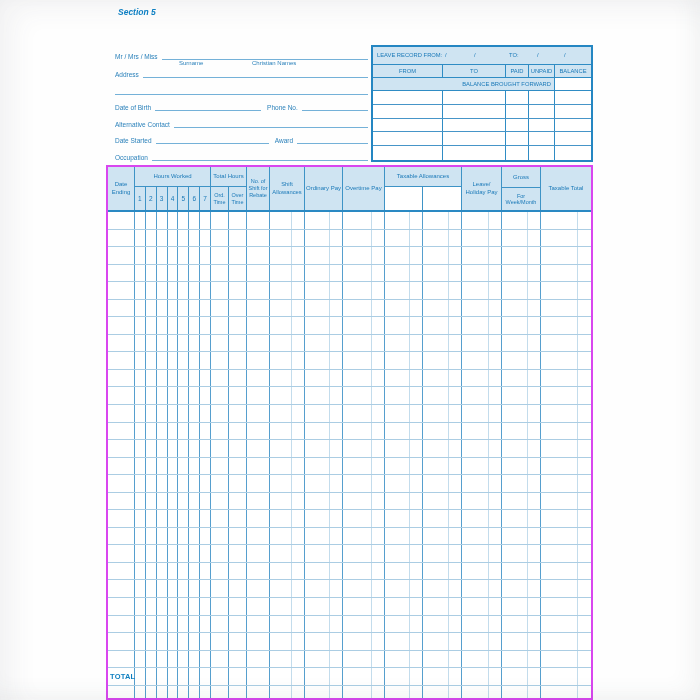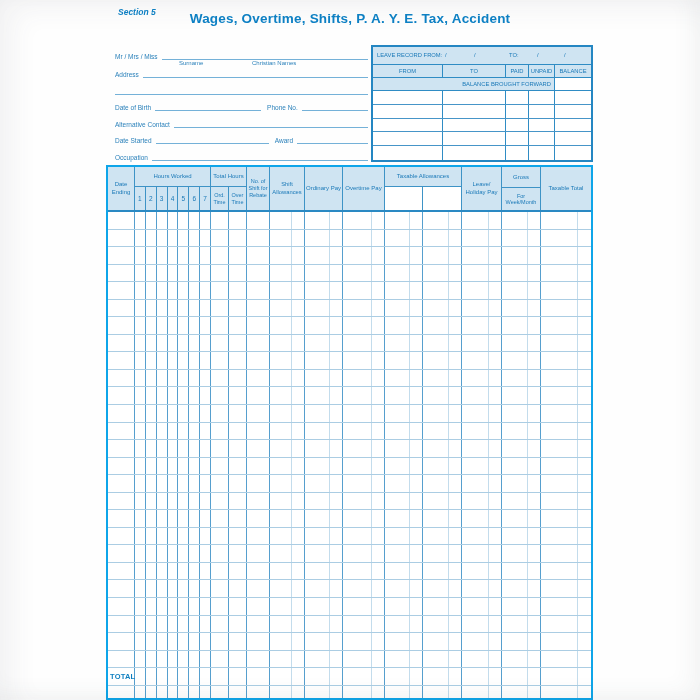--- a/index.html
+++ b/index.html
@@ -34,21 +34,21 @@
   .lv-rowC{display:flex;height:13px;border-bottom:1px solid #2f8cc4;box-sizing:border-box;}
   .lv-rowC .bbf{width:182px;background:#cfe4f2;text-align:right;padding:3px 3px 0 0;box-sizing:border-box;border-right:1px solid #2f8cc4;}
   .lv-rowC .bal{flex:1;background:#ffffff;}
   .lv-data{display:flex;height:13.8px;border-bottom:1px solid #4695c8;box-sizing:border-box;background:#fff;}
   .lv-data:last-child{border-bottom:none;}
   .lv-data .c{border-right:1px solid #2f8cc4;box-sizing:border-box;}
   .lv-data .c:last-child{border-right:none;}
   .w-from{width:70px;} .w-to{width:63px;} .w-paid{width:23px;} .w-unpaid{width:26px;} .w-bal{width:36px;flex:1;}
 
   
-  .worksheet{position:absolute;left:106px;top:165px;width:487px;height:535px;border:2px solid #0ea5e9;
+  .worksheet{position:absolute;left:106px;top:165px;width:487px;height:535px;border:2px solid #d946ef;
              box-sizing:border-box;background:#fff;overflow:hidden;}
   .ws-header{display:flex;height:45px;background:#cfe4f2;border-bottom:2px solid #2a89c3;box-sizing:border-box;
              font-size:6px;color:#1a79b8;text-align:center;}
   .hc{border-right:1px solid #3e93c6;box-sizing:border-box;display:flex;flex-direction:column;
       align-items:center;justify-content:center;line-height:1.25;padding:0 1px;}
   .hc:last-child{border-right:none;}
   .hgroup{border-right:1px solid #3e93c6;box-sizing:border-box;display:flex;flex-direction:column;}
   .hgroup .gtop{height:20px;border-bottom:1px solid #3e93c6;box-sizing:border-box;display:flex;
                 align-items:center;justify-content:center;line-height:1.15;}
   .hgroup .gbot{flex:1;display:flex;}
@@ -73,21 +73,20 @@
   .cents2{right:13px;}
   .total-label{position:absolute;left:2px;top:50%;transform:translateY(-50%);
                font-size:7.5px;font-weight:bold;color:#0e7fc0;letter-spacing:.2px;white-space:nowrap;}
 </style>
 </head>
 <body>
 
 <div class="stage">
 
   <div class="section-label">Section 5</div>
-  <div class="page-title">Wages, Overtime, Shifts, P. A. Y. E. Tax, Accident</div>
 
   <div class="personal">
     <div class="prow" style="top:50px;">
       <span class="lbl">Mr / Mrs / Miss</span>
       <span class="ln"></span>
     </div>
     <div class="sublabels" style="top:60px;">
       <span style="left:64px;">Surname</span>
       <span style="left:137px;">Christian Names</span>
     </div>

